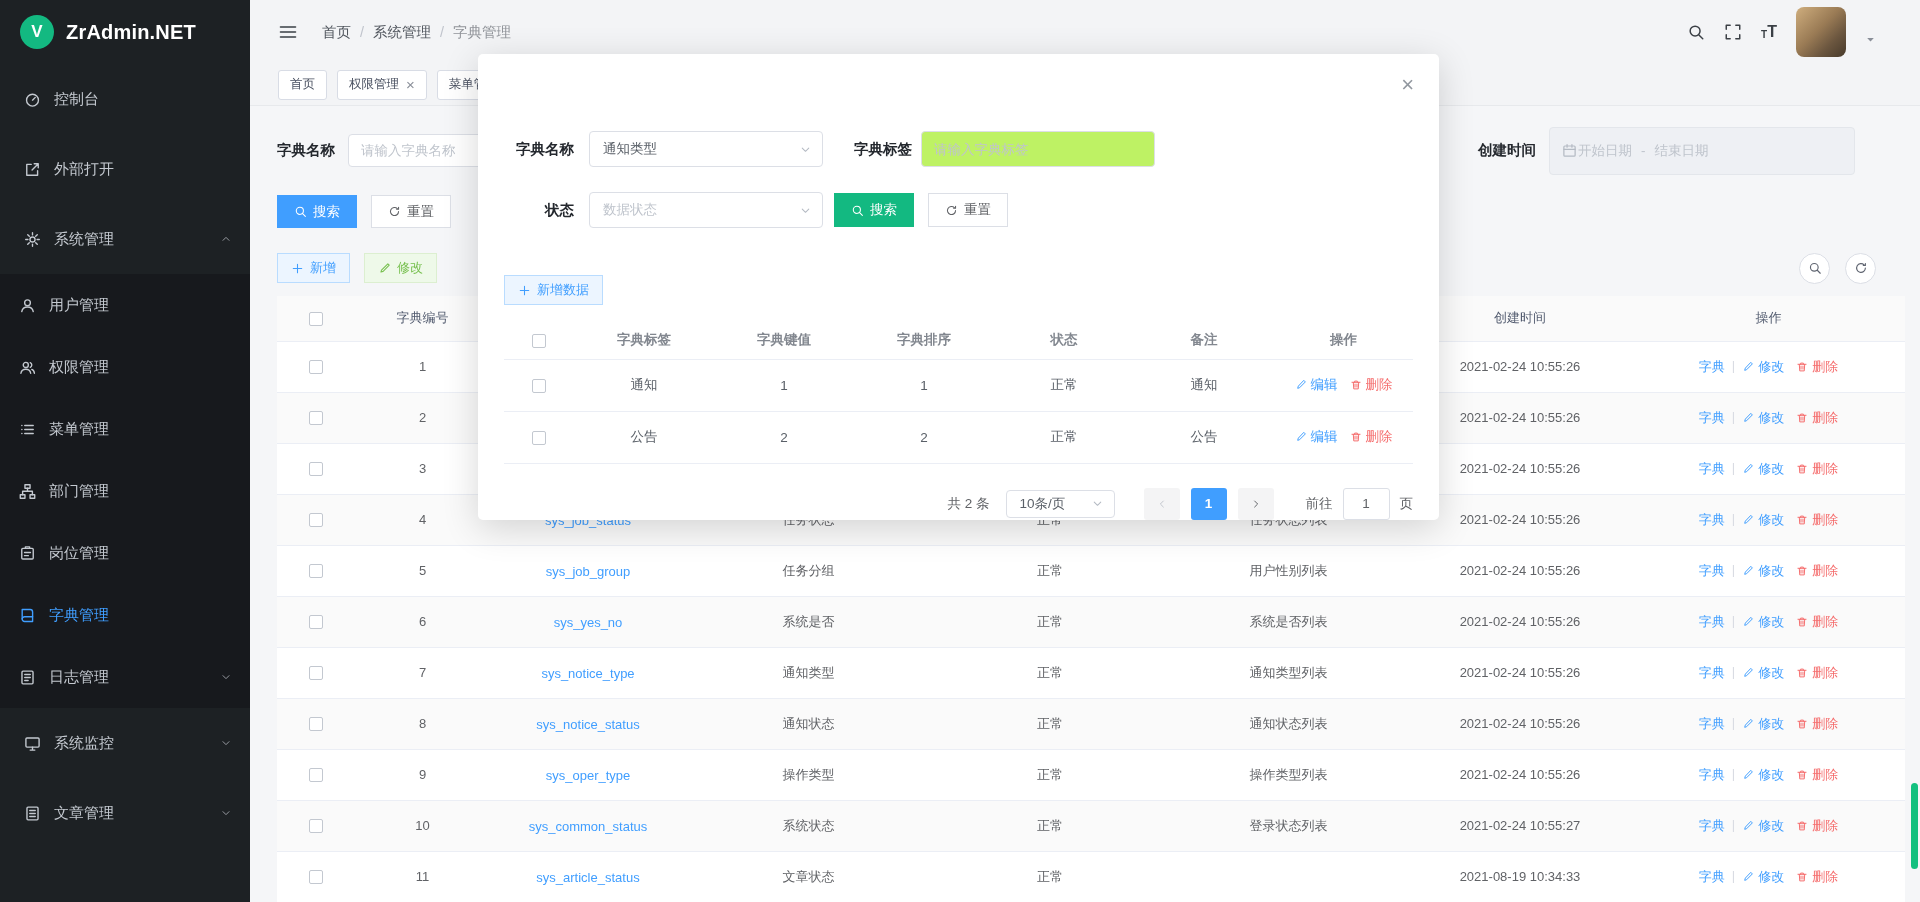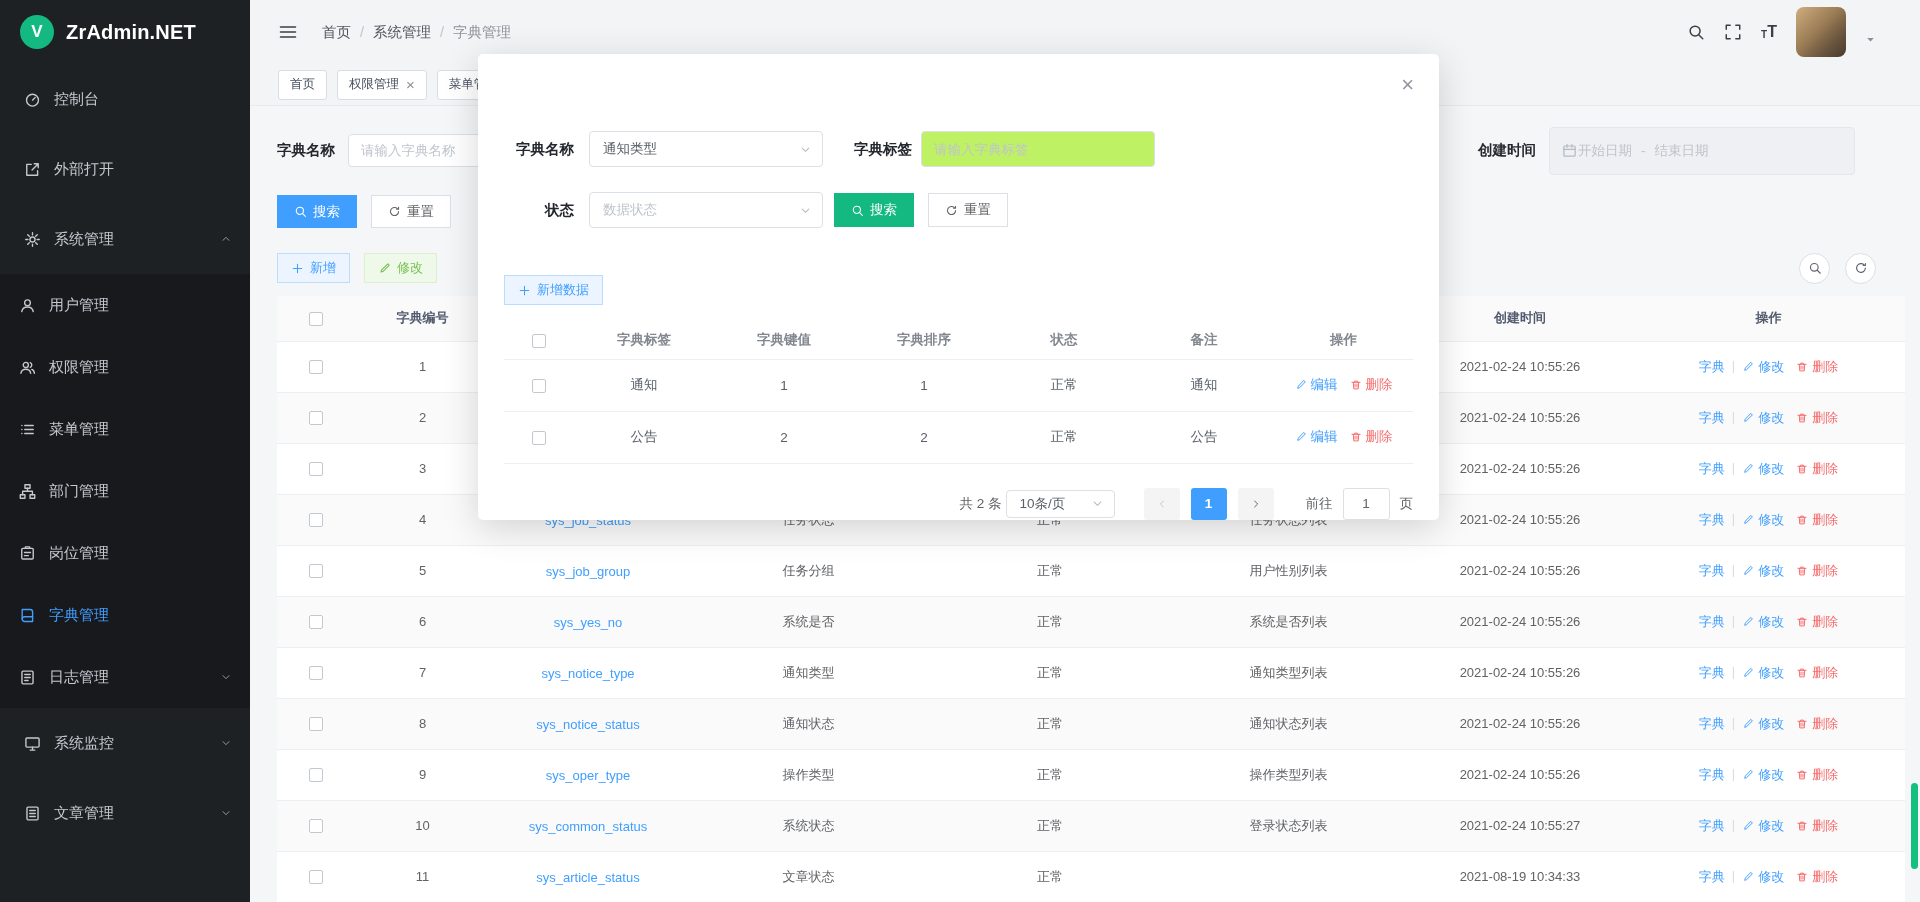--- a/index.html
+++ b/index.html
@@ -59,21 +59,21 @@
 .btn-row{display:flex;gap:14px;margin-bottom:24px}
 .toolbar-row{display:flex;gap:14px;align-items:center;margin-bottom:12px;height:32px}
 .btn-soft-primary{background:#ecf5ff;border-color:#b9dcff;color:var(--primary,#409eff);height:30px;padding:0 13px;font-size:13px}
 .btn-soft-success{background:#eef9e9;border-color:#dcefd0;color:#77c04f;height:30px;padding:0 13px;font-size:13px}
 .toolbar-right{margin-left:auto;display:flex;gap:15px;margin-right:29px}
 .icon-btn{width:31px;height:31px;border-radius:50%;border:1px solid #dcdfe6;background:#fff;display:flex;align-items:center;justify-content:center;color:#5f6470;cursor:pointer}
 .icon-btn svg{width:14px;height:14px}
 
 .dict-table{width:100%;border-collapse:collapse;background:#fff;table-layout:fixed;font-size:13px}
 .dict-table th,.dict-table td{border-bottom:1px solid #ebeef5;text-align:center;overflow:hidden;white-space:nowrap}
-.dict-table thead th{background:#fafafa;color:#515a6e;font-weight:700;height:45px}
+.dict-table thead th{background:#fafafa;color:#515a6e;font-weight:400;height:45px}
 .dict-table tbody td{height:51px;color:#606266}
 .dict-table tr.striped td{background:#fafafa}
 .cb{display:inline-block;width:14px;height:14px;border:1px solid #c3c8d0;border-radius:2px;background:#fff;vertical-align:middle;cursor:pointer}
 .lnk{color:var(--primary,#409eff);cursor:pointer;display:inline-flex;align-items:center;gap:4px;vertical-align:middle}
 .lnk.danger{color:var(--danger,#f56c6c)}
 .lnk svg{width:12px;height:12px}
 .sep{color:#d8dce3;margin:0 7px}
 .ops .lnk + .lnk{margin-left:12px}
 
 .modal{position:absolute;left:478px;top:54px;width:961px;height:466px;background:#fff;border-radius:5px;box-shadow:0 8px 36px rgba(0,0,0,.16);z-index:40;padding:77px 26px 0}
@@ -91,21 +91,21 @@
 .m-input input{width:234px;height:36px;border:1px solid #dcdfe6;border-radius:4px;padding:0 12px;font-size:13.5px;color:#606266;outline:none;background:#bef264}
 .m-btn{height:34px}
 .m-search{margin-left:11px}
 .m-reset{margin-left:14px}
 .add-data{margin-top:47px;height:30px}
 .m-table{width:100%;border-collapse:collapse;table-layout:fixed;font-size:13.5px;margin-top:17px}
 .m-table th{height:37px;border-bottom:1px solid #ebeef5;color:#82878f;font-weight:600;text-align:center;font-size:13.5px}
 .m-table td{height:52px;border-bottom:1px solid #ebeef5;color:#5a6068;text-align:center;overflow:hidden;white-space:nowrap}
 
 .pagination{display:flex;align-items:center;justify-content:flex-end;margin-top:24px;font-size:13.5px;color:#606266}
-.pg-total{margin-right:4px}
+.pg-total{margin-right:16px}
 .pg-size{width:109px;height:28px}
 .pg-btn{width:36px;height:32px;border-radius:3px;background:#f4f4f5;display:flex;align-items:center;justify-content:center;cursor:pointer;color:#606266;font-size:13.5px}
 .pg-btn svg{width:12px;height:12px}
 .pg-prev{margin-left:29px;color:#c0c4cc}
 .pg-page{margin-left:11px;background:var(--primary,#409eff);color:#fff;font-weight:600}
 .pg-next{margin-left:11px}
 .pg-goto{margin-left:32px}
 .pg-input{margin:0 10px}
 .pg-input input{width:47px;height:32px;border:1px solid #dcdfe6;border-radius:3px;text-align:center;font-size:13.5px;color:#606266;outline:none;background:#fff}
 

